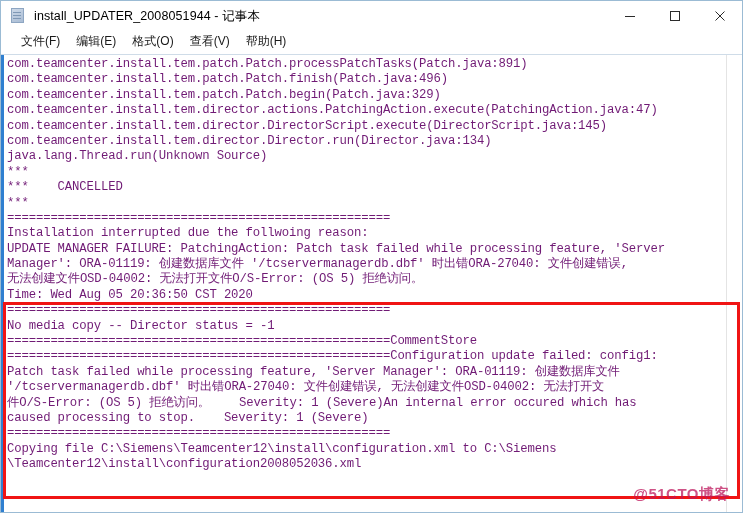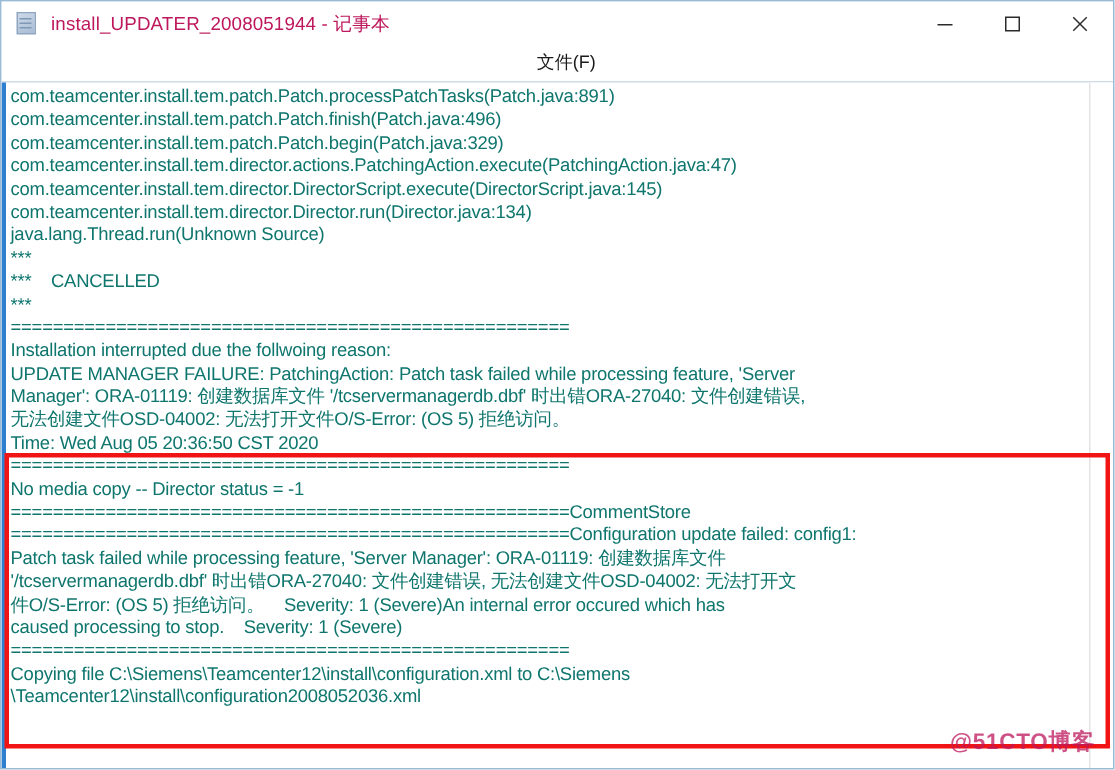--- a/index.html
+++ b/index.html
@@ -49,21 +49,21 @@
   }
   #app-icon .ln {
     position: absolute;
     left: 3px;
     width: 8px;
     height: 1px;
     background: #7f98b5;
   }
   #title-text {
     font-size: 12.5px;
-    color: #be185d;
+    color: #000000;
     letter-spacing: 0.1px;
     white-space: nowrap;
   }
   #winbtns {
     position: absolute;
     right: 0; top: 0;
     height: 30px;
     display: flex;
   }
   .winbtn {
@@ -76,21 +76,20 @@
   }
   .winbtn svg { display:block; }
   
   #menubar {
     height: 22px;
     display: flex;
     align-items: center;
     padding-left: 12px;
     background: #ffffff;
     user-select: none;
-    flex-direction: column;
   }
   .menu-item {
     font-size: 12px;
     color: #1a1a1a;
     padding: 2px 8px 3px 8px;
     white-space: nowrap;
     cursor: default;
   }
   
   #editor-wrap {
@@ -118,24 +117,24 @@
     width: 15px;
     background: #ffffff;
     border-left: 1px solid #e4e4e4;
   }
   #textbody {
     position: absolute;
     left: 6px;
     top: 2px;
     right: 16px;
     bottom: 0;
-    font-family: Liberation Sans, sans-serif;
+    font-family: Liberation Mono, monospace;
     font-size: 12.3px;
     line-height: 15.4px;
-    color: #0f766e;
+    color: #701a75;
     white-space: pre;
     letter-spacing: -0.15px;
   }
   .line { height: 15.4px; }
   
   #redbox {
     position: absolute;
     left: 2px;
     top: 247px;
     width: 737px;

